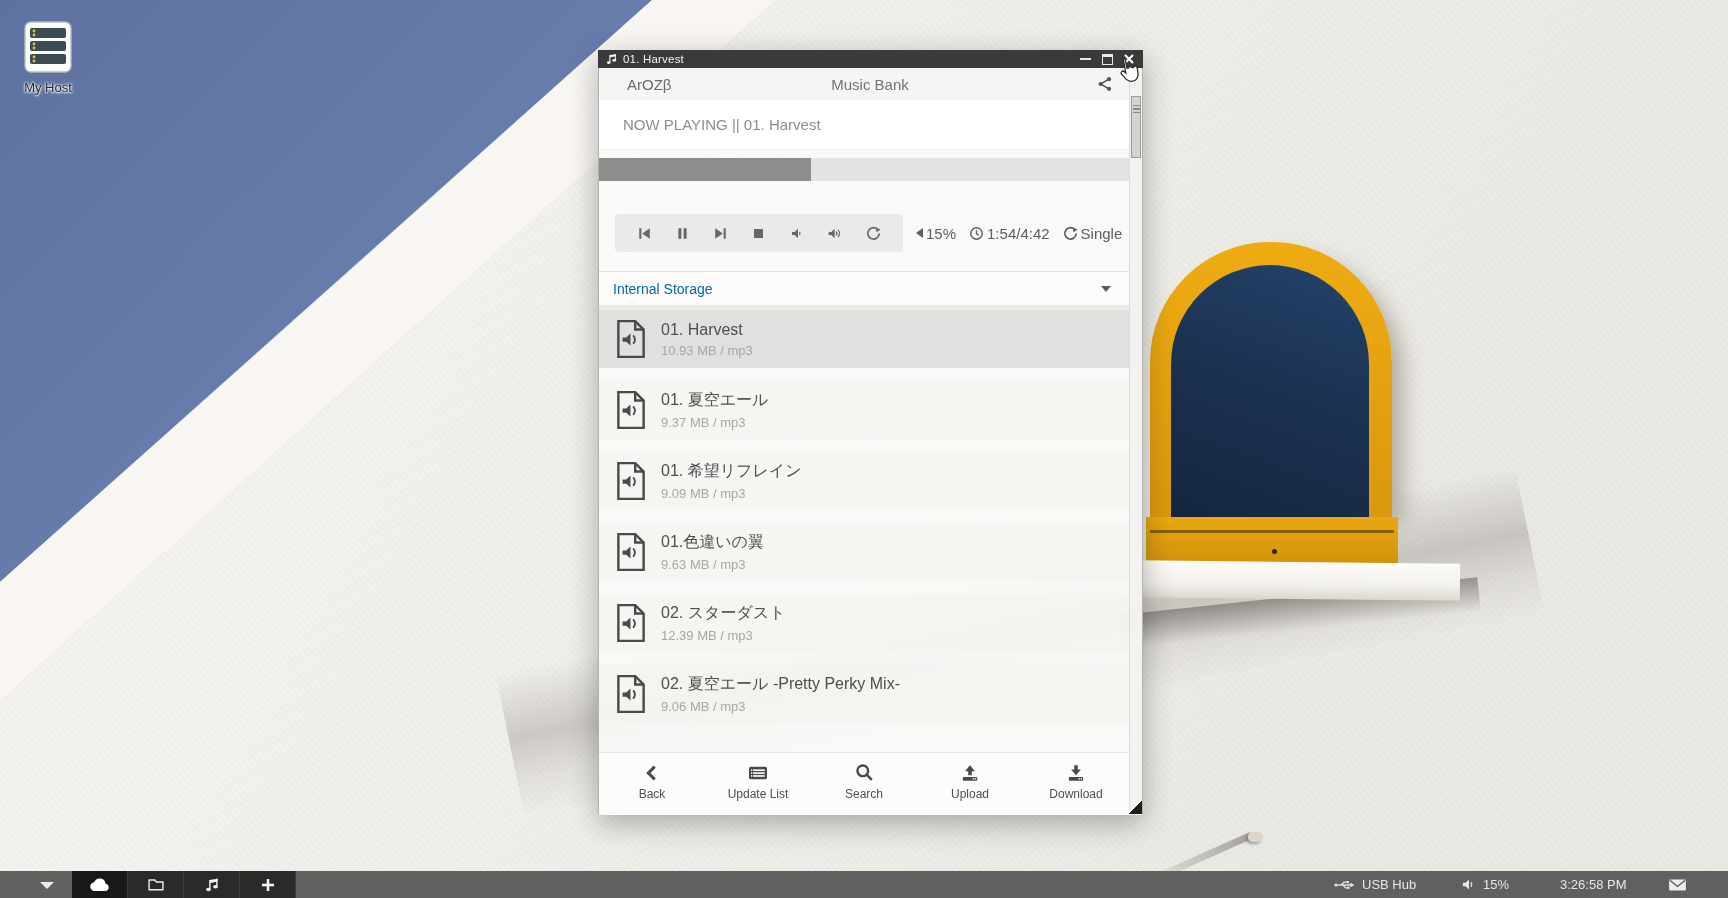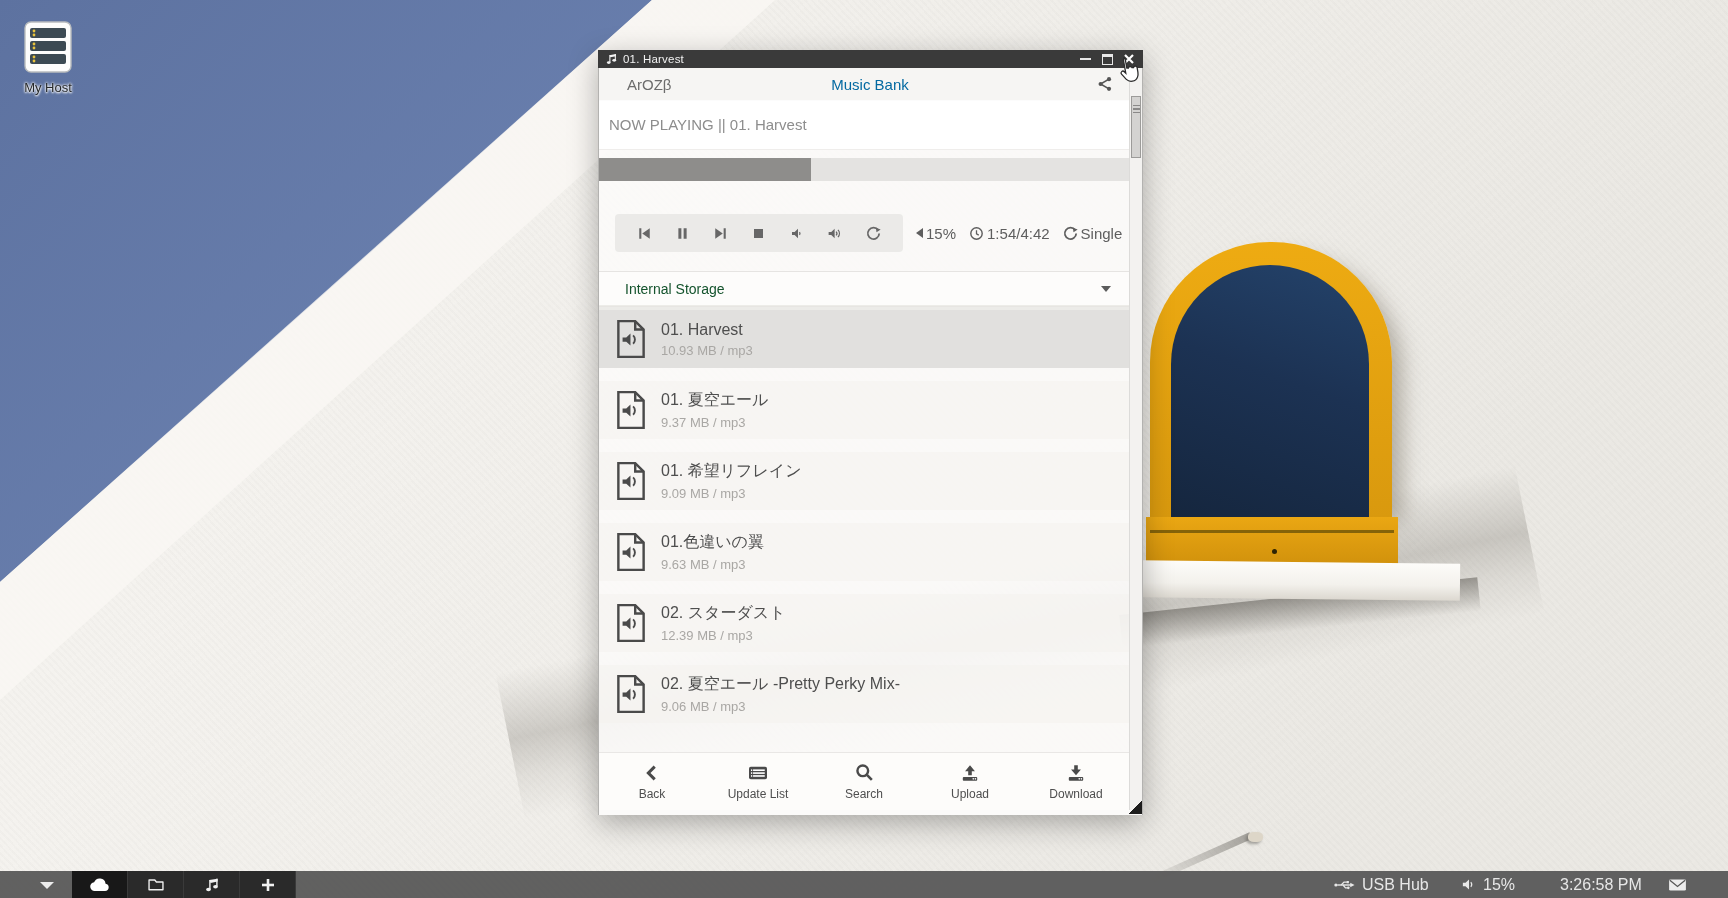--- a/index.html
+++ b/index.html
@@ -59,43 +59,43 @@
   .t-min{width:11px;height:2.4px;background:#e8e8e8;}
   .t-max{width:9px;height:7px;border:1.6px solid #e8e8e8;border-top-width:3px;background:transparent;}
   .t-close{display:flex;}
   .win-body{position:absolute;left:0;top:18px;right:0;bottom:0;
        background:rgba(252,251,249,0.88);
        border:1px solid #b3b2b0;border-top:none;box-sizing:border-box;}
 
   .hdr-row{position:absolute;left:0;top:0;right:13px;height:32px;background:rgba(246,245,243,.97);
        border-bottom:1px solid #dedcd9;display:flex;align-items:center;}
   .hdr-app{font-size:15px;color:#6c6c6c;margin-left:28px;}
-  .hdr-title{position:absolute;left:0;right:0;text-align:center;font-size:15px;color:#0369a1;padding-left:12px;}
+  .hdr-title{position:absolute;left:0;right:0;text-align:center;font-size:15px;color:#737373;padding-left:12px;}
   .hdr-share{margin-left:auto;margin-right:16px;z-index:1;display:flex;cursor:pointer;}
 
   .np-row{position:absolute;left:0;top:32px;right:13px;height:49px;background:rgba(255,255,255,.9);
        border-bottom:1px solid #efedeb;display:flex;align-items:center;}
-  .np-text{font-size:15px;color:#8d8d8d;margin-left:10px;}
+  .np-text{font-size:15px;color:#8d8d8d;margin-left:24px;}
 
   .progress{position:absolute;left:0;top:90px;right:13px;height:23px;background:#e4e3e1;}
   .progress-fill{height:100%;background:#8e8d8b;width:40%;}
 
   .controls-row{position:absolute;left:16px;top:146px;right:13px;height:38px;
        display:flex;align-items:center;gap:13px;}
   .ctl-box{width:288px;height:38px;background:#ebeae8;border-radius:4px;
        display:flex;align-items:center;justify-content:space-around;padding:0 10px;box-sizing:border-box;}
   .ctl-btn{display:flex;align-items:center;cursor:pointer;}
   .ind{display:flex;align-items:center;gap:3px;font-size:15px;color:#5e5e5e;white-space:nowrap;}
   .vol-tri{width:0;height:0;border-top:5px solid transparent;border-bottom:5px solid transparent;
        border-right:7px solid #5e5e5e;}
 
   .storage-row{position:absolute;left:0;top:203px;right:13px;height:34px;background:rgba(253,252,251,.97);
        border-top:1px solid #e6e4e2;border-bottom:1px solid #dfddda;
        display:flex;align-items:center;cursor:pointer;}
-  .storage-val{font-size:14px;color:#14532d;margin-left:26px;}
+  .storage-val{font-size:14px;color:#0369a1;margin-left:14px;}
   .caret{margin-left:auto;margin-right:18px;width:0;height:0;
        border-left:5.5px solid transparent;border-right:5.5px solid transparent;border-top:6px solid #5c5c5c;}
   .storage-gap{position:absolute;left:0;top:237px;right:13px;height:5px;background:rgba(233,231,228,.8);}
 
   .tracklist{position:absolute;left:0;top:242px;right:13px;}
   .track{height:58px;margin-bottom:13px;background:rgba(243,241,237,.5);
        display:flex;align-items:center;padding-left:16px;box-sizing:border-box;cursor:pointer;}
   .track.selected{background:#e1e0de;}
   .track .tx{margin-left:14px;}
   .track .t1{font-size:16px;color:#4e4e4e;}
@@ -122,21 +122,21 @@
   .taskbar{position:absolute;left:0;bottom:0;width:100%;height:27px;z-index:20;
        background:rgba(88,88,88,0.95);color:#e9e9e9;}
   .tb-arrow{position:absolute;left:40px;top:11px;width:0;height:0;cursor:pointer;
        border-left:7px solid transparent;border-right:7px solid transparent;border-top:7px solid #ececec;}
   .tiles{position:absolute;left:72px;top:0;height:27px;display:flex;}
   .tile{width:56px;height:27px;display:flex;align-items:center;justify-content:center;
        background:#2a2a2a;border-right:1px solid #3a3a3a;box-sizing:border-box;cursor:pointer;}
   .tile.active{background:#181818;}
   .tray{position:absolute;right:0;top:0;height:27px;}
   .tray .tray-item{position:absolute;top:0;height:27px;display:flex;align-items:center;gap:7px;
-       font-size:16px;color:#e7e7e7;cursor:pointer;white-space:nowrap;}
+       font-size:13px;color:#e7e7e7;cursor:pointer;white-space:nowrap;}
 
   .cursor{position:absolute;left:1116px;top:55px;z-index:30;pointer-events:none;
        transform:rotate(-10deg);}
 
   svg{display:block;}
 </style>
 </head>
 <body>
 
 <div id="stage">

